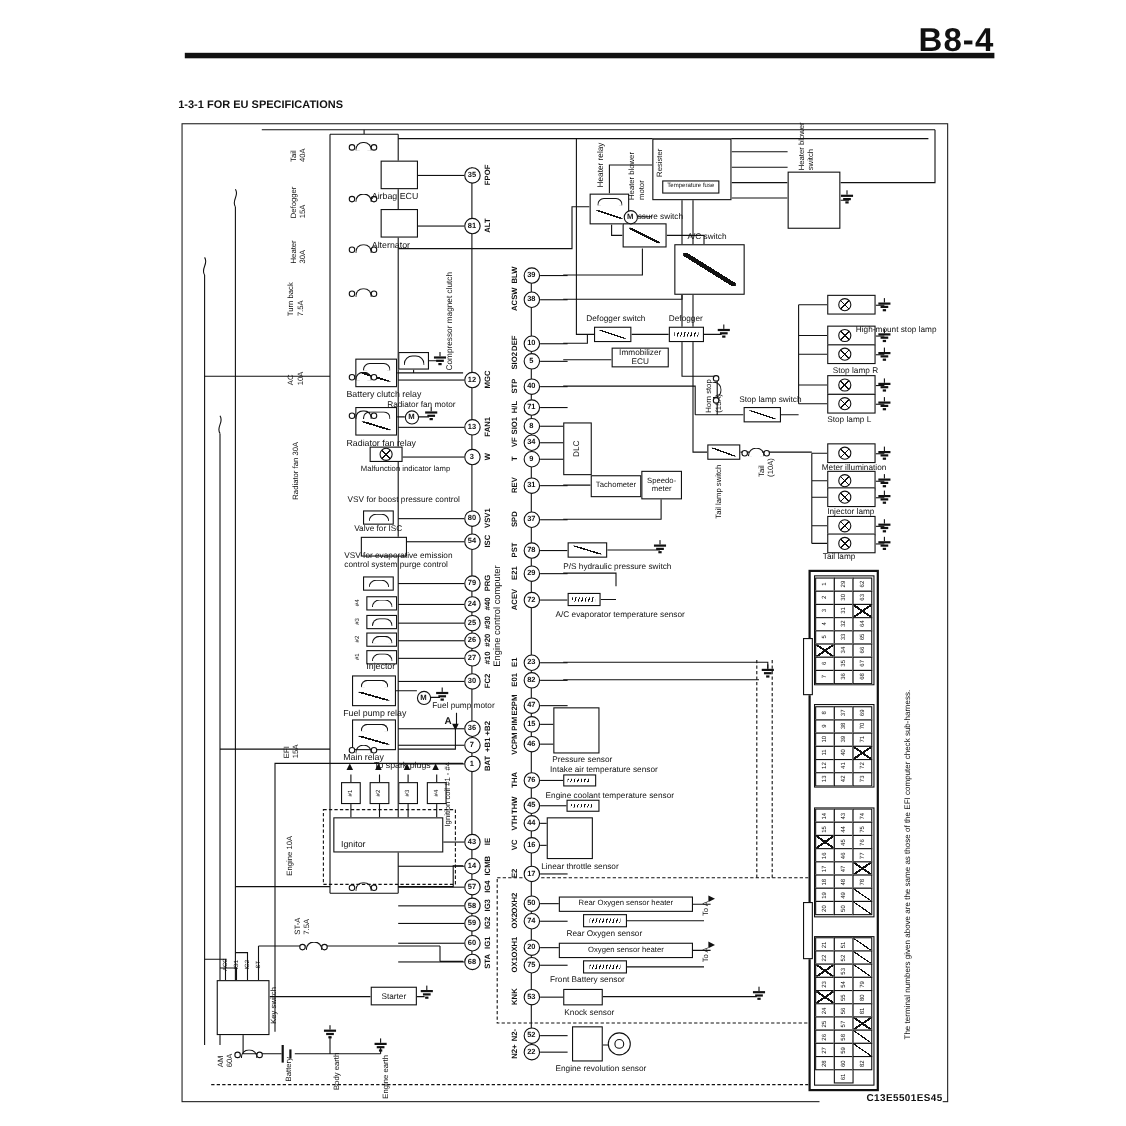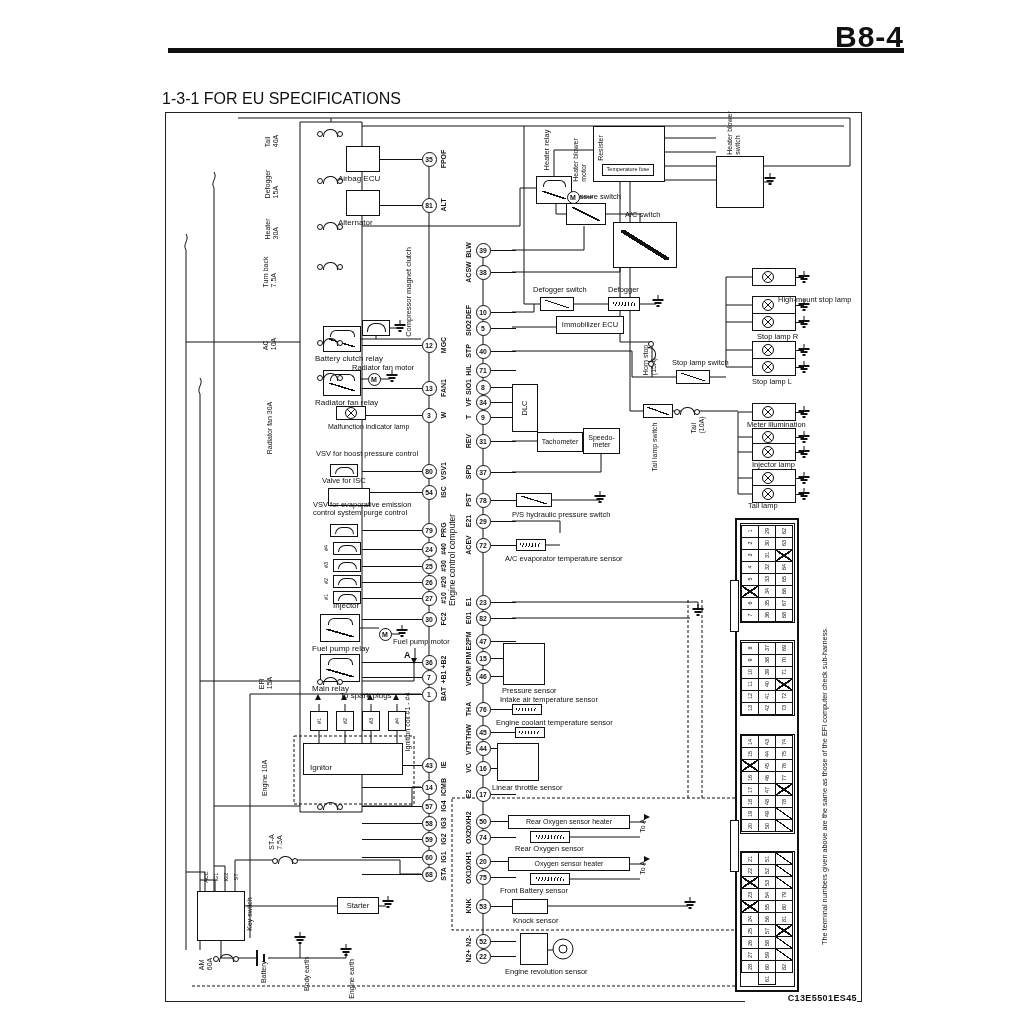--- a/index.html
+++ b/index.html
@@ -1,20 +1,20 @@
 <!DOCTYPE html>
 <html><head>
 <meta charset="utf-8">
 <style>
   html,body{margin:0;padding:0;background:#fff;}
   #canvas{position:relative;width:1024px;height:1024px;background:#fff;font-family:"Liberation Sans",sans-serif;color:#111;overflow:hidden;}
   .hdr-code{position:absolute;right:120px;top:20px;font-size:30px;font-weight:bold;letter-spacing:1px;}
   .hdr-rule{position:absolute;left:168px;top:48px;width:736px;height:5px;background:#111;}
   .hdr-title{position:absolute;left:162px;top:64px;font-size:17px;font-weight:bold;}
-  .hdr-sub{position:absolute;left:162px;top:90px;font-size:16px;font-weight:normal;}
+  .hdr-sub{position:absolute;left:162px;top:90px;font-size:10px;font-weight:bold;}
   #frame{position:absolute;left:165px;top:112px;width:697px;height:890px;border:1.5px solid #222;box-sizing:border-box;background:#fff;}
   svg.wires{position:absolute;left:0;top:0;z-index:1;}
   .wire{position:absolute;background:#111;z-index:2;}
   .box{position:absolute;border:1.2px solid #111;background:#fff;z-index:3;box-sizing:border-box;}
   .box .in{position:absolute;left:0;top:0;right:0;bottom:0;display:flex;align-items:center;justify-content:center;text-align:center;white-space:pre-line;line-height:1.05;}
   .box .in.bl{align-items:flex-end;justify-content:flex-start;padding:0 0 2px 6px;}
   .relay::before{content:"";position:absolute;left:18%;top:3px;width:62%;height:6px;border:1px solid #111;border-bottom:none;border-radius:6px 6px 0 0;}
   .relay::after{content:"";position:absolute;left:14%;bottom:4px;width:72%;height:8px;background:linear-gradient(to top right,transparent 45%,#111 45%,#111 55%,transparent 55%);}
   .sw::after{content:"";position:absolute;left:12%;top:15%;width:76%;height:70%;background:linear-gradient(to top right,transparent 46%,#111 46%,#111 54%,transparent 54%);}
   .coil{position:absolute;border:1.1px solid #111;background:#fff;z-index:3;box-sizing:border-box;}
@@ -699,21 +699,21 @@
       <div class="box relay" style="left: 320px; top: 614px; width: 40px; height: 28px;"></div>
       <div class="lbl" style="left: 312px; top: 645px; font-size: 8px;">Fuel pump relay</div>
       <div class="box relay" style="left: 320px; top: 654px; width: 40px; height: 28px;"></div>
       <div class="lbl" style="left: 312px; top: 685px; font-size: 8px;">Main relay</div>
       <div class="box" style="left: 303px; top: 743px; width: 100px; height: 32px;">
         <div class="in bl" style="font-size: 8px;">Ignitor</div>
       </div>
       <div class="box" style="left: 337px; top: 897px; width: 42px; height: 17px;">
         <div class="in" style="font-size: 7.5px;">Starter</div>
       </div>
-      <div class="box" style="left: 556px; top: 316px; width: 68px; height: 18px;">
+      <div class="box" style="left: 556px; top: 316px; width: 52px; height: 18px;">
         <div class="in" style="font-size: 7.5px;">Immobilizer ECU</div>
       </div>
       <div class="box" style="left: 537px; top: 432px; width: 46px; height: 20px;">
         <div class="in" style="font-size: 7px;">Tachometer</div>
       </div>
       <div class="box" style="left: 583px; top: 428px; width: 37px; height: 26px;">
         <div class="in" style="font-size: 7px;">Speedo-
 meter</div>
       </div>
       <div class="box" style="left: 602px; top: 164px; width: 52px; height: 12px;">

